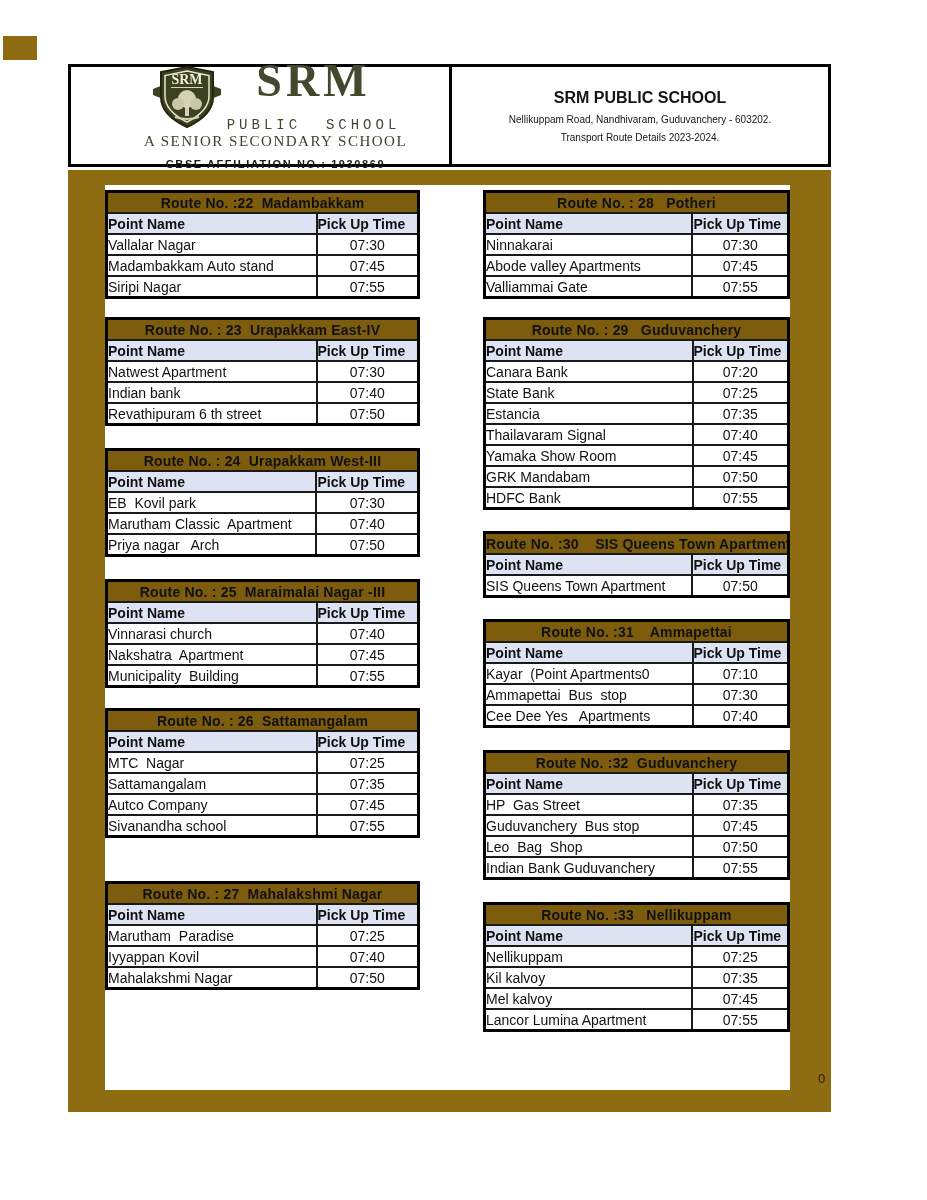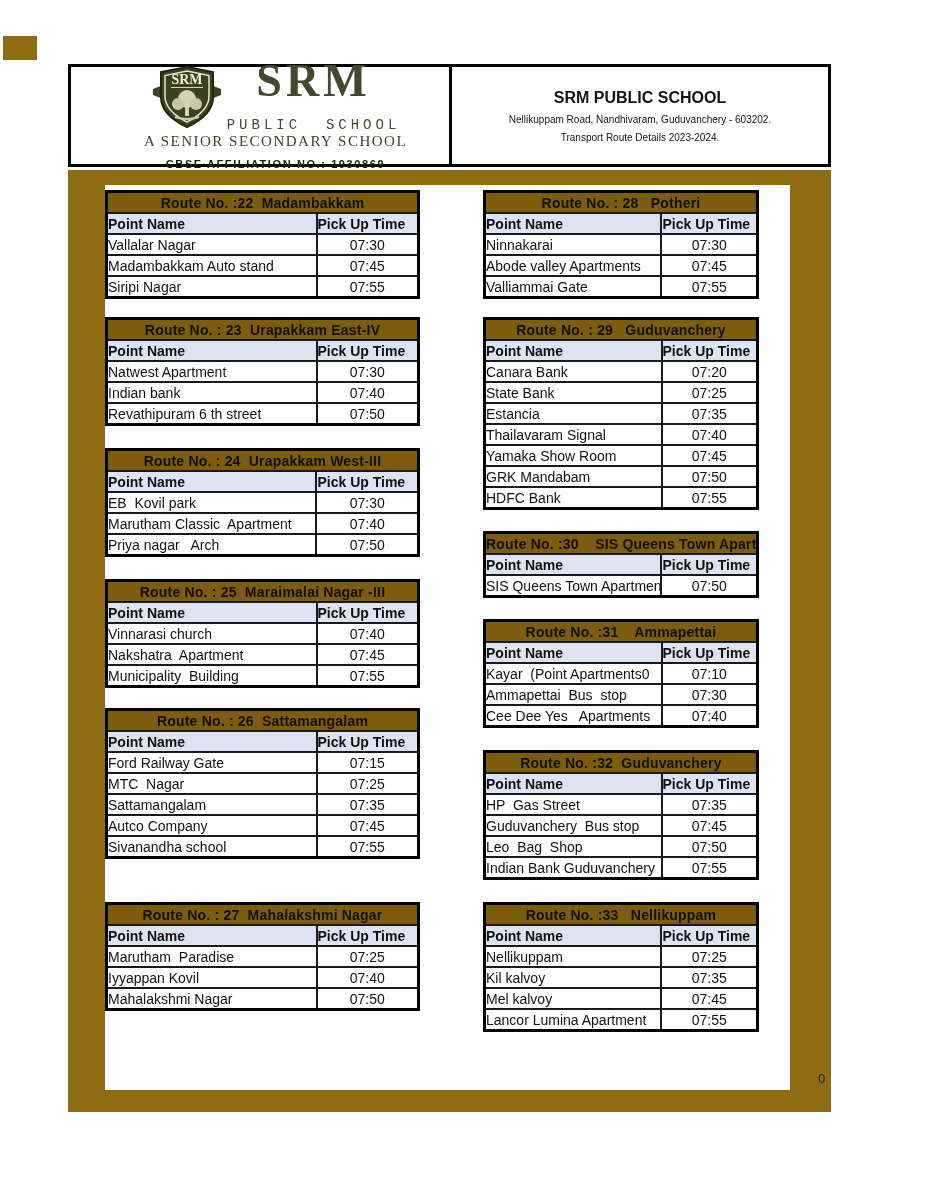--- a/index.html
+++ b/index.html
@@ -55,21 +55,21 @@
   
   .main-frame{
     position:absolute;left:68px;top:170px;width:763px;height:942px;
     background:var(--frame-brown);
   }
   .content-area{
     position:absolute;left:37px;top:15px;width:685px;height:905px;background:#ffffff;
   }
   .route-col{position:absolute;top:0;}
   .col-left{left:0;width:315px;}
-  .col-right{left:378px;width:276px;}
+  .col-right{left:378px;width:307px;}
 
   
   table.route-table{
     border-collapse:collapse;width:100%;border:3px solid #000;background:#fff;
     table-layout:fixed;
   }
   table.route-table td{
     border:2px solid #1a1a1a;height:19px;font-size:14px;color:#111;
     overflow:hidden;padding:0;
   }
@@ -244,24 +244,20 @@
           </colgroup>
           <tbody>
             <tr>
               <td colspan="2" class="rt-title">Route No. : 26  Sattamangalam</td>
             </tr>
             <tr>
               <td class="rt-h">Point Name</td>
               <td class="rt-h">Pick Up Time</td>
             </tr>
             <tr>
-              <td class="rt-point">Ford Railway Gate</td>
-              <td class="rt-time">07:15</td>
-            </tr>
-            <tr>
               <td class="rt-point">MTC  Nagar</td>
               <td class="rt-time">07:25</td>
             </tr>
             <tr>
               <td class="rt-point">Sattamangalam</td>
               <td class="rt-time">07:35</td>
             </tr>
             <tr>
               <td class="rt-point">Autco Company</td>
               <td class="rt-time">07:45</td>

